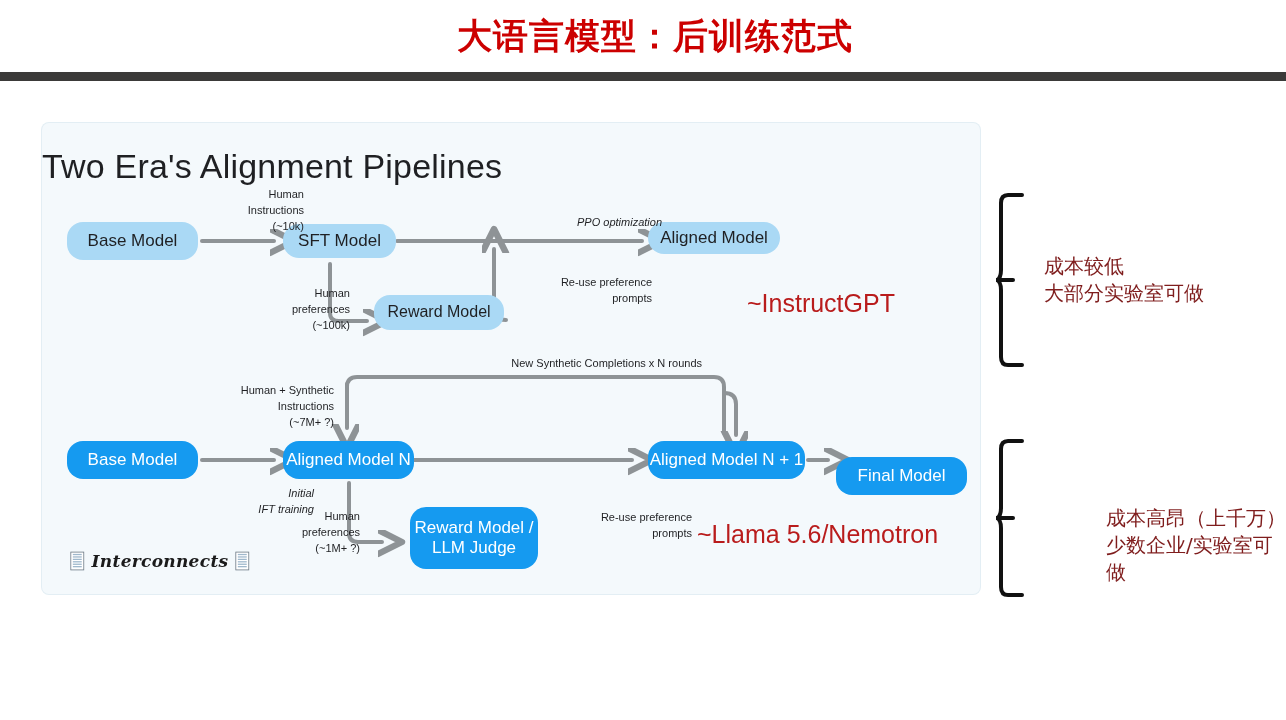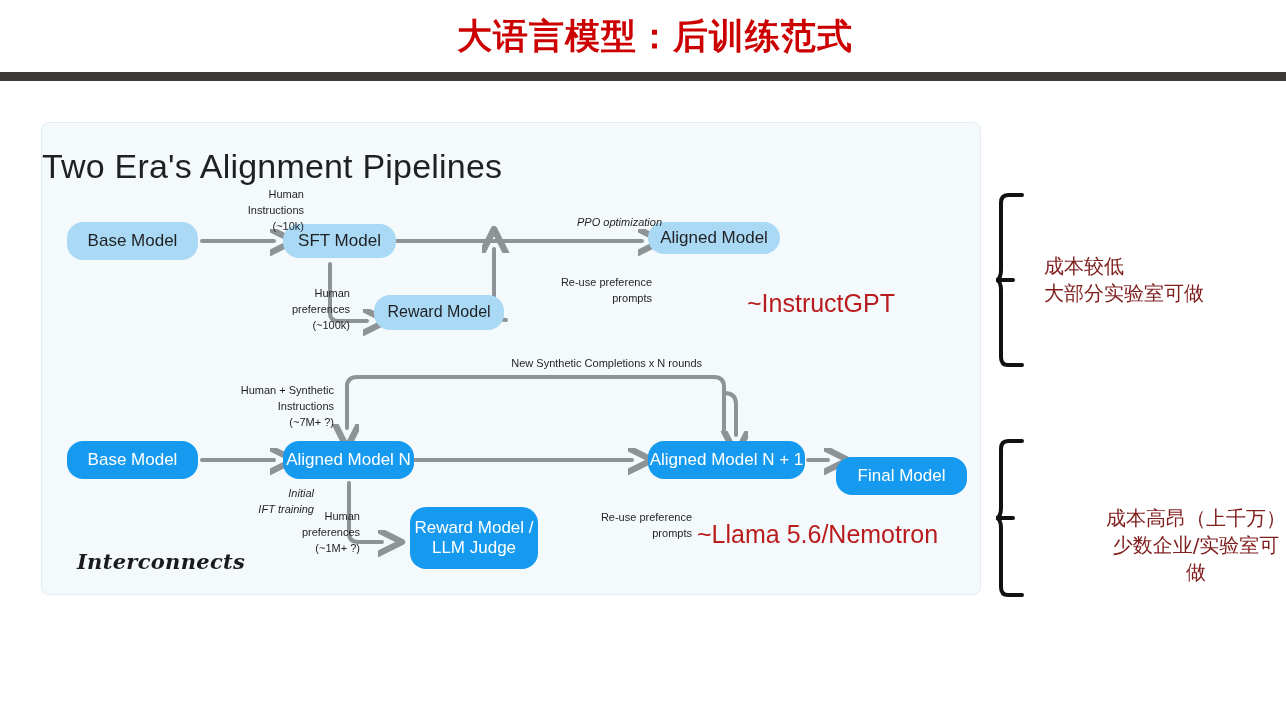--- a/index.html
+++ b/index.html
@@ -55,21 +55,21 @@
   
   .wires{position:absolute;left:0;top:0;width:938px;height:471px;overflow:visible;}
 
   
   .logo{
     position:absolute;left:28px;top:420px;width:180px;height:36px;
     display:flex;align-items:center;gap:7px;
   }
   .logo-word{
     font-family:"DejaVu Serif","Liberation Serif",serif;
-    font-style:italic;font-weight:bold;font-size:21px;color:#1b1b1b;
+    font-style:italic;font-weight:bold;font-size:17px;color:#1b1b1b;
     letter-spacing:.3px;
   }
 
   
   .note{
     position:absolute;font-size:20px;color:#7f1d1d;line-height:1.35;
     white-space:pre-line;
     font-family:"DejaVu Sans","Liberation Sans",sans-serif;
   }
   .brace{position:absolute;}
@@ -223,16 +223,16 @@
   </svg>
 
   <div class="note" style="left:1044px;top:253px;">成本较低
 大部分实验室可做</div>
 
   <svg class="brace" style="left:996px;top:438px;" width="34" height="160" viewBox="0 0 34 160">
     <path d="M26,3 L12,3 Q5,3 5,11 L5,70 Q5,78 1,80 Q5,82 5,90 L5,149 Q5,157 12,157 L26,157" fill="none" stroke="#111" stroke-width="4" stroke-linecap="round" stroke-linejoin="round"></path>
     <line x1="1" y1="80" x2="17" y2="80" stroke="#111" stroke-width="4" stroke-linecap="round"></line>
   </svg>
 
-  <div class="note" style="left:1106px;top:505px;text-align:center;">成本高昂（上千万）
+  <div class="note" style="left:1106px;top:505px;">成本高昂（上千万）
 少数企业/实验室可做</div>
 
 </div>
 
 </body></html>

